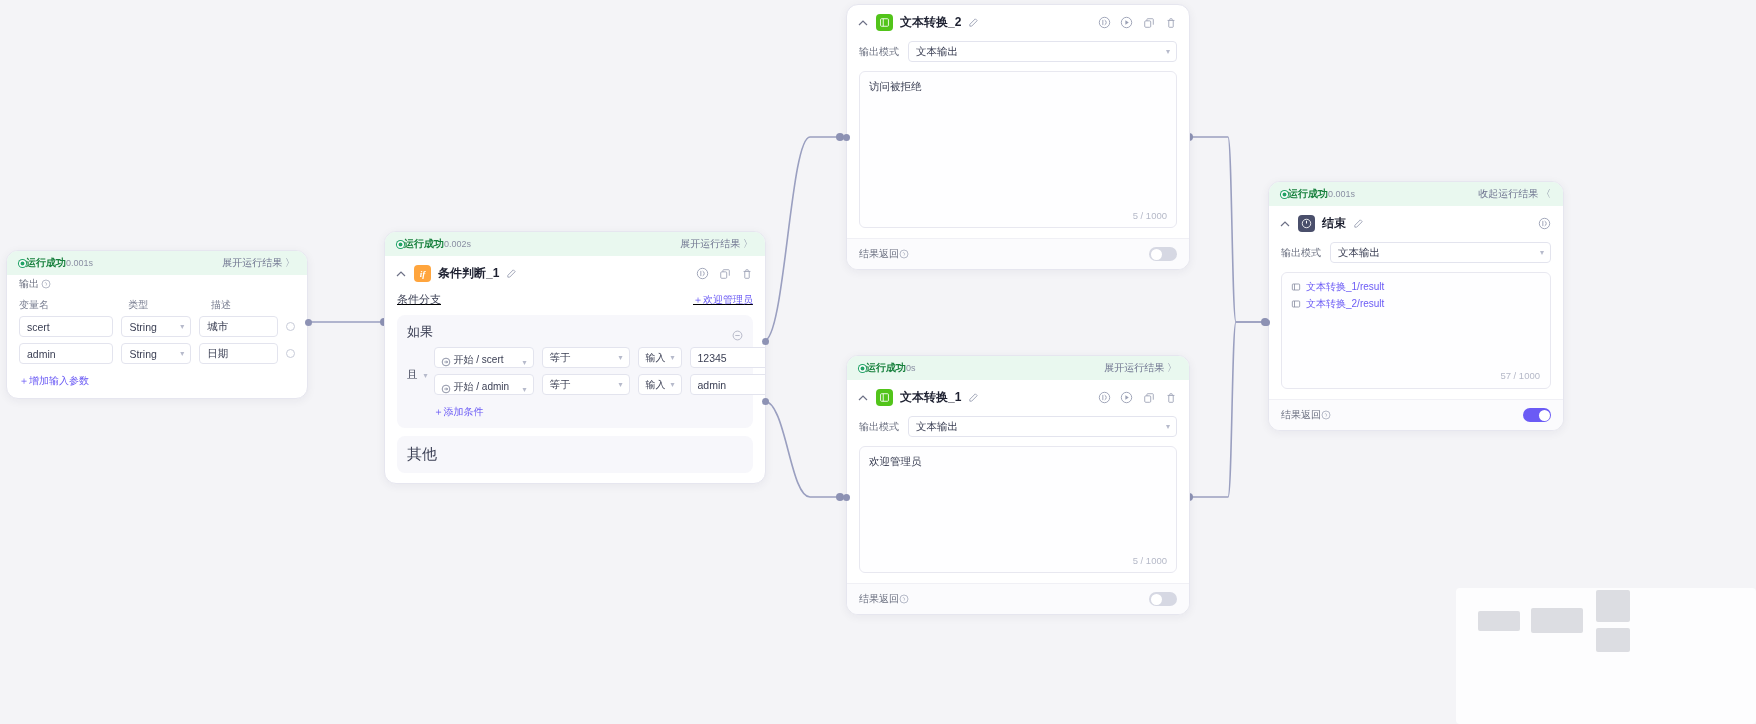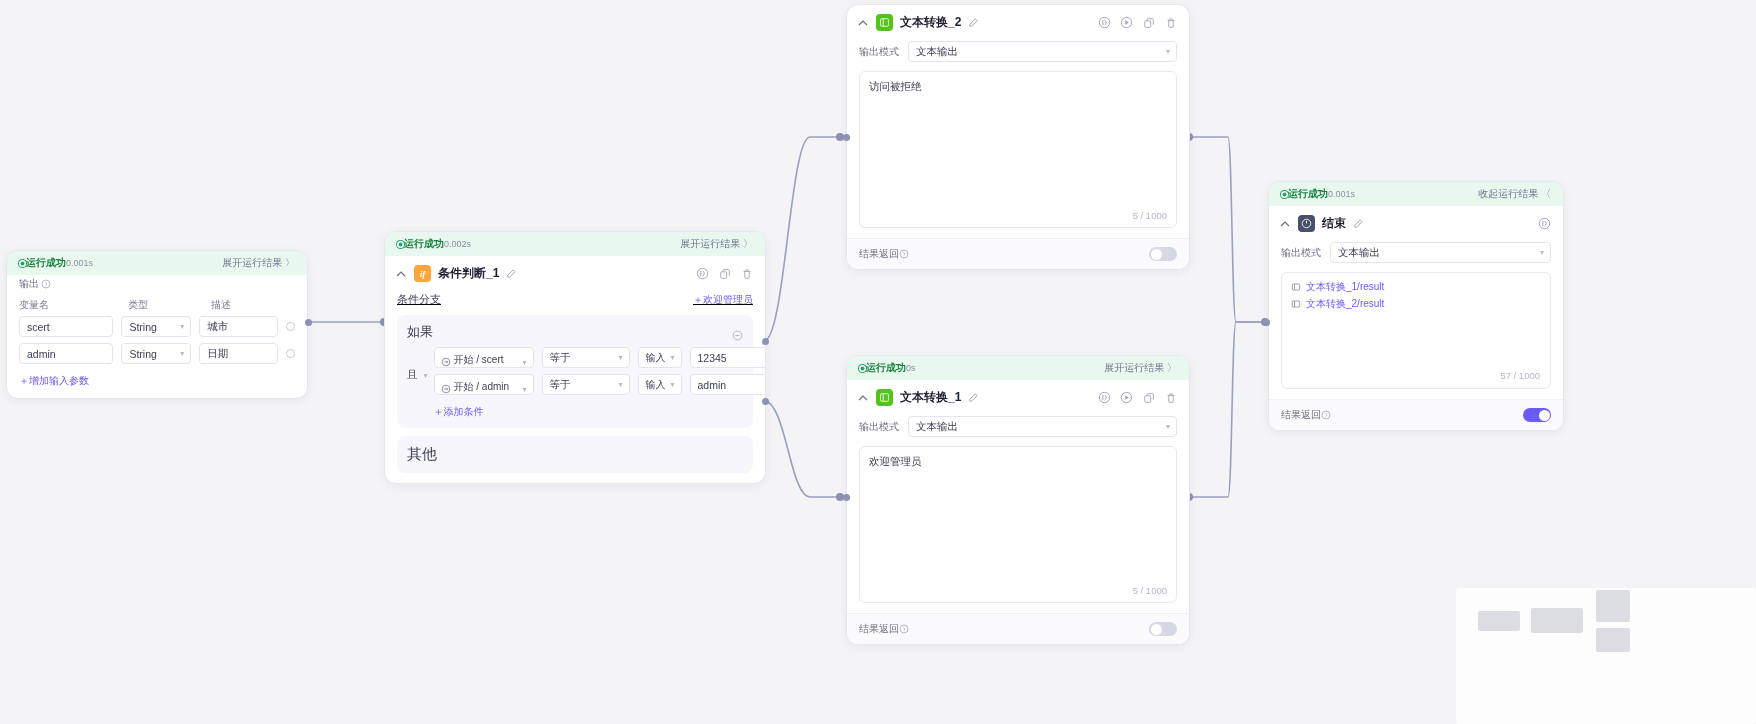--- a/index.html
+++ b/index.html
@@ -465,21 +465,21 @@
     </div>
     <div class="node-body">
       <div class="field-row">
         <span class="field-label">输出模式</span>
         <span class="sel" style="flex:1">
           <span>文本输出</span>
           <span class="caret">▾</span>
         </span>
       </div>
       <div class="ta-wrap">
-        <div class="ta" style="height:157px;">欢迎管理员</div>
+        <div class="ta" style="height:127px;">欢迎管理员</div>
         <span class="ta-count">5 / 1000</span>
       </div>
     </div>
     <div class="node-foot">
       <span class="foot-label">
         <span>结果返回</span>
         <span class="q-ico">
           <svg viewBox="0 0 12 12" width="10" height="10">
               <circle cx="6" cy="6" r="4.8" stroke="currentColor" stroke-width="1" fill="none"></circle>
               <path d="M4.6,4.6 A1.4,1.4 0 1 1 6,7.2 L6,7.8" stroke="currentColor" stroke-width="0.9" fill="none"></path>

